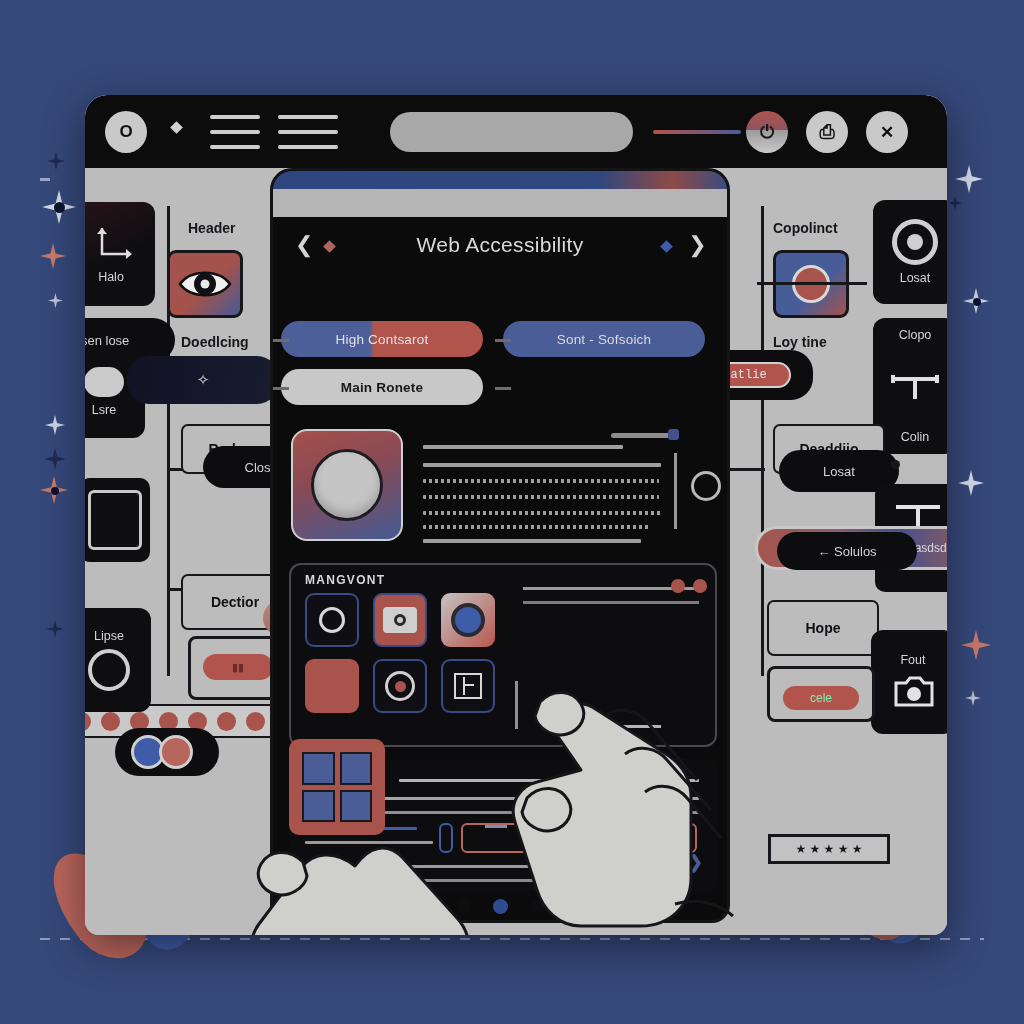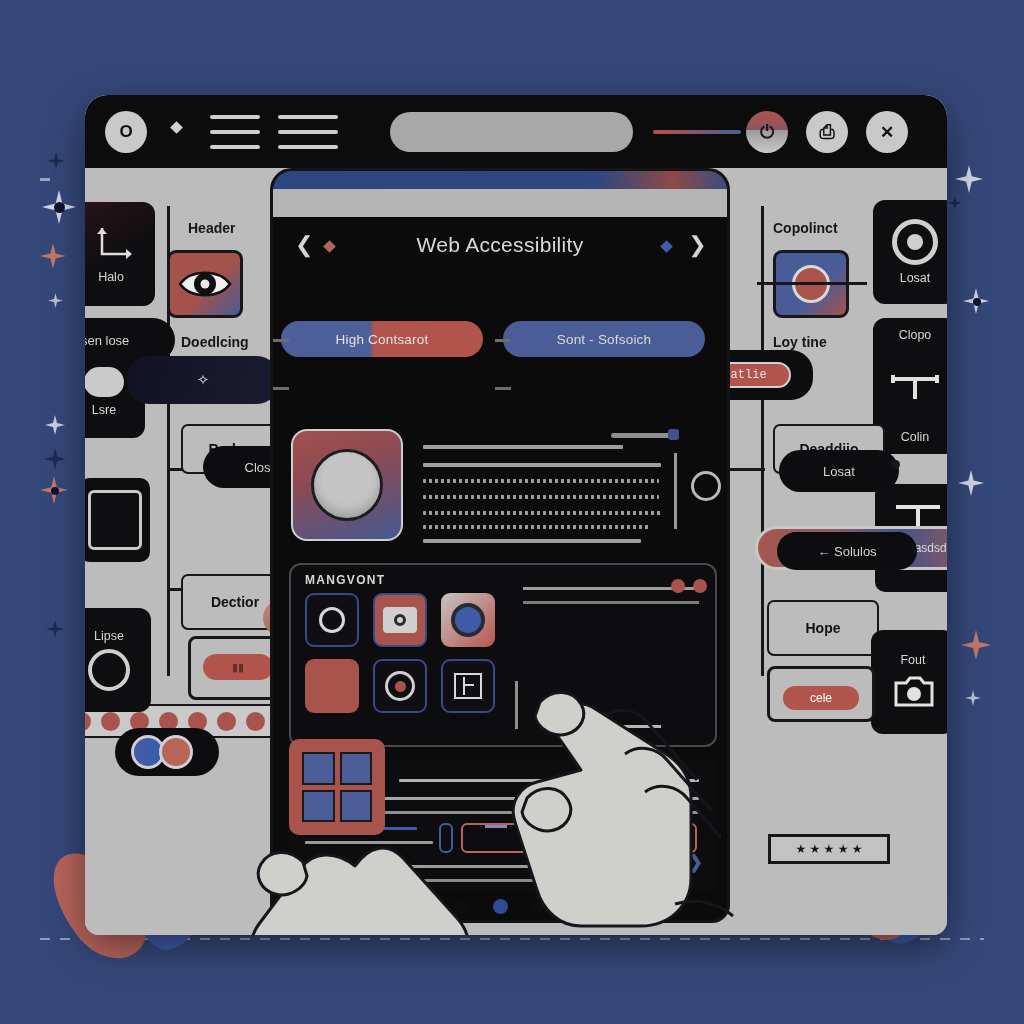--- a/index.html
+++ b/index.html
@@ -442,21 +442,21 @@
 
       <div class="dark-card" style="left:786px;top:462px;width:84px;height:104px;">
         <span>Fout</span>
         <svg width="46" height="38" viewBox="0 0 46 38">
           <path d="M6 10 H16 L20 5 H30 L34 10 H42 V32 H6 Z" fill="none" stroke="#e2e2e2" stroke-width="3"></path>
           <circle cx="24" cy="21" r="7" fill="#e2e2e2"></circle>
         </svg>
       </div>
 
       <div style="position:absolute;left:682px;top:498px;width:108px;height:56px;border:3px solid #17171b;border-radius:8px;background:#bcbcbc;"></div>
-      <div style="position:absolute;left:698px;top:518px;width:76px;height:24px;border-radius:12px;background:#b0544c;display:flex;align-items:center;justify-content:center;color:#ffffff;font-size:12px;">
+      <div style="position:absolute;left:698px;top:518px;width:76px;height:24px;border-radius:12px;background:#b0544c;display:flex;align-items:center;justify-content:center;color:#86efac;font-size:12px;">
         <span>cele</span>
       </div>
 
       <div id="stars">
         <span>★ ★ ★ ★ ★</span>
       </div>
 
       <div id="panel">
         <div id="panel-top-strip"></div>
         <div id="panel-subbar"></div>
@@ -466,20 +466,21 @@
           <span class="tiny-dia" style="left:52px;top:25px;background:#b0645c;"></span>
           <span>Web Accessibility</span>
           <span class="tiny-dia" style="right:56px;top:25px;background:#3f5ca8;"></span>
           <span class="arrow-nav" style="right:20px;">❯</span>
         </div>
 
 
         <div id="pills">
           <div class="pill split">High Contsarot</div>
           <div class="pill blue">Sont - Sofsoich</div>
+          <div class="pill grey">Main Ronete</div>
         </div>
         <div class="pill-stub" style="left:0px;top:168px;"></div>
         <div class="pill-stub" style="left:0px;top:216px;"></div>
         <div class="pill-stub" style="left:222px;top:168px;"></div>
         <div class="pill-stub" style="left:222px;top:216px;"></div>
 
         <div id="knobrow">
           <div id="knob">
               <div class="dial"></div>
             </div>

